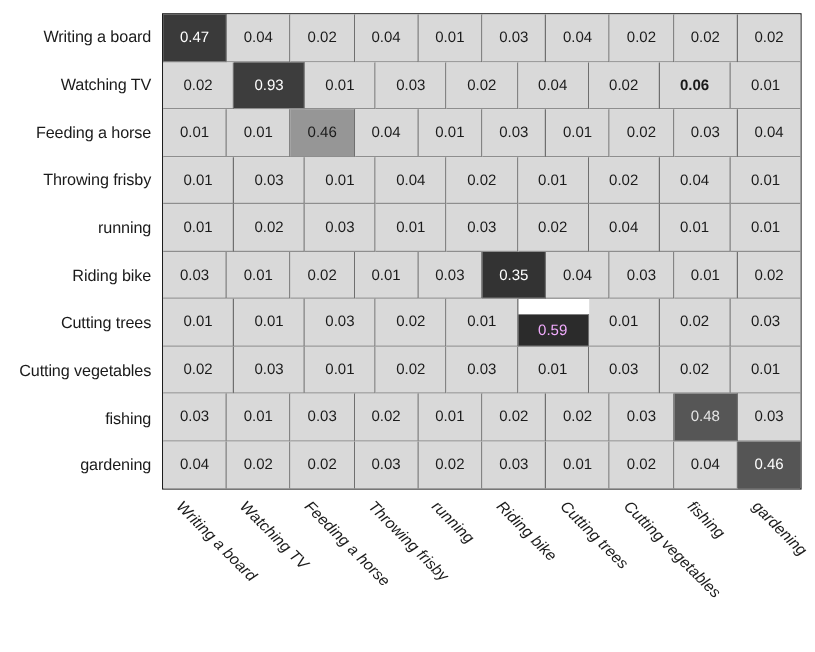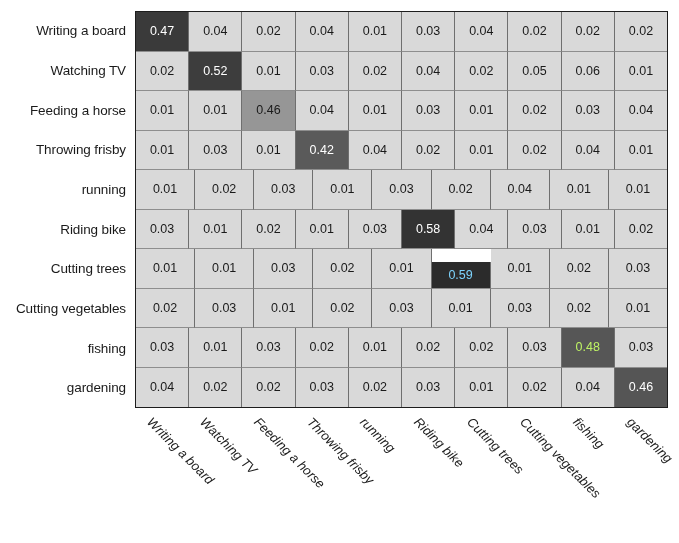--- a/index.html
+++ b/index.html
@@ -134,109 +134,107 @@
         <div class="cell" style="background: rgb(217, 217, 217); color: rgb(26, 26, 26);">0.04</div>
         <div class="cell" style="background: rgb(217, 217, 217); color: rgb(26, 26, 26);">0.01</div>
         <div class="cell" style="background: rgb(217, 217, 217); color: rgb(26, 26, 26);">0.03</div>
         <div class="cell" style="background: rgb(217, 217, 217); color: rgb(26, 26, 26);">0.04</div>
         <div class="cell" style="background: rgb(217, 217, 217); color: rgb(26, 26, 26);">0.02</div>
         <div class="cell" style="background: rgb(217, 217, 217); color: rgb(26, 26, 26);">0.02</div>
         <div class="cell" style="background: rgb(217, 217, 217); color: rgb(26, 26, 26);">0.02</div>
       </div>
       <div class="grid-row">
         <div class="cell" style="background: rgb(217, 217, 217); color: rgb(26, 26, 26);">0.02</div>
-        <div class="cell" style="background: rgb(61, 61, 61); color: rgb(255, 255, 255);">0.52</div>
-        <div class="cell" style="background: rgb(217, 217, 217); color: rgb(26, 26, 26);">0.01</div>
-        <div class="cell" style="background: rgb(217, 217, 217); color: rgb(26, 26, 26);">0.03</div>
-        <div class="cell" style="background: rgb(217, 217, 217); color: rgb(26, 26, 26);">0.02</div>
-        <div class="cell" style="background: rgb(217, 217, 217); color: rgb(26, 26, 26);">0.04</div>
-        <div class="cell" style="background: rgb(217, 217, 217); color: rgb(26, 26, 26);">0.02</div>
-        <div class="cell" style="background: rgb(217, 217, 217); color: rgb(26, 26, 26);">0.05</div>
-        <div class="cell" style="background: rgb(217, 217, 217); color: rgb(26, 26, 26);">0.06</div>
+        <div class="cell" style="background: rgb(61, 61, 61); color: rgb(255, 255, 255);">0.93</div>
+        <div class="cell" style="background: rgb(217, 217, 217); color: rgb(26, 26, 26);">0.01</div>
+        <div class="cell" style="background: rgb(217, 217, 217); color: rgb(26, 26, 26);">0.03</div>
+        <div class="cell" style="background: rgb(217, 217, 217); color: rgb(26, 26, 26);">0.02</div>
+        <div class="cell" style="background: rgb(217, 217, 217); color: rgb(26, 26, 26);">0.04</div>
+        <div class="cell" style="background: rgb(217, 217, 217); color: rgb(26, 26, 26);">0.02</div>
+        <div class="cell" style="background: rgb(217, 217, 217); color: rgb(26, 26, 26); font-weight: bold;">0.06</div>
         <div class="cell" style="background: rgb(217, 217, 217); color: rgb(26, 26, 26);">0.01</div>
       </div>
       <div class="grid-row">
         <div class="cell" style="background: rgb(217, 217, 217); color: rgb(26, 26, 26);">0.01</div>
         <div class="cell" style="background: rgb(217, 217, 217); color: rgb(26, 26, 26);">0.01</div>
         <div class="cell" style="background: rgb(150, 150, 150); color: rgb(26, 26, 26);">0.46</div>
         <div class="cell" style="background: rgb(217, 217, 217); color: rgb(26, 26, 26);">0.04</div>
         <div class="cell" style="background: rgb(217, 217, 217); color: rgb(26, 26, 26);">0.01</div>
         <div class="cell" style="background: rgb(217, 217, 217); color: rgb(26, 26, 26);">0.03</div>
         <div class="cell" style="background: rgb(217, 217, 217); color: rgb(26, 26, 26);">0.01</div>
         <div class="cell" style="background: rgb(217, 217, 217); color: rgb(26, 26, 26);">0.02</div>
         <div class="cell" style="background: rgb(217, 217, 217); color: rgb(26, 26, 26);">0.03</div>
         <div class="cell" style="background: rgb(217, 217, 217); color: rgb(26, 26, 26);">0.04</div>
       </div>
       <div class="grid-row">
         <div class="cell" style="background: rgb(217, 217, 217); color: rgb(26, 26, 26);">0.01</div>
         <div class="cell" style="background: rgb(217, 217, 217); color: rgb(26, 26, 26);">0.03</div>
         <div class="cell" style="background: rgb(217, 217, 217); color: rgb(26, 26, 26);">0.01</div>
-        <div class="cell" style="background: rgb(90, 90, 90); color: rgb(255, 255, 255);">0.42</div>
-        <div class="cell" style="background: rgb(217, 217, 217); color: rgb(26, 26, 26);">0.04</div>
-        <div class="cell" style="background: rgb(217, 217, 217); color: rgb(26, 26, 26);">0.02</div>
-        <div class="cell" style="background: rgb(217, 217, 217); color: rgb(26, 26, 26);">0.01</div>
-        <div class="cell" style="background: rgb(217, 217, 217); color: rgb(26, 26, 26);">0.02</div>
-        <div class="cell" style="background: rgb(217, 217, 217); color: rgb(26, 26, 26);">0.04</div>
-        <div class="cell" style="background: rgb(217, 217, 217); color: rgb(26, 26, 26);">0.01</div>
-      </div>
-      <div class="grid-row">
-        <div class="cell" style="background: rgb(217, 217, 217); color: rgb(26, 26, 26);">0.01</div>
-        <div class="cell" style="background: rgb(217, 217, 217); color: rgb(26, 26, 26);">0.02</div>
-        <div class="cell" style="background: rgb(217, 217, 217); color: rgb(26, 26, 26);">0.03</div>
-        <div class="cell" style="background: rgb(217, 217, 217); color: rgb(26, 26, 26);">0.01</div>
-        <div class="cell" style="background: rgb(217, 217, 217); color: rgb(26, 26, 26);">0.03</div>
-        <div class="cell" style="background: rgb(217, 217, 217); color: rgb(26, 26, 26);">0.02</div>
-        <div class="cell" style="background: rgb(217, 217, 217); color: rgb(26, 26, 26);">0.04</div>
-        <div class="cell" style="background: rgb(217, 217, 217); color: rgb(26, 26, 26);">0.01</div>
-        <div class="cell" style="background: rgb(217, 217, 217); color: rgb(26, 26, 26);">0.01</div>
-      </div>
-      <div class="grid-row">
-        <div class="cell" style="background: rgb(217, 217, 217); color: rgb(26, 26, 26);">0.03</div>
-        <div class="cell" style="background: rgb(217, 217, 217); color: rgb(26, 26, 26);">0.01</div>
-        <div class="cell" style="background: rgb(217, 217, 217); color: rgb(26, 26, 26);">0.02</div>
-        <div class="cell" style="background: rgb(217, 217, 217); color: rgb(26, 26, 26);">0.01</div>
-        <div class="cell" style="background: rgb(217, 217, 217); color: rgb(26, 26, 26);">0.03</div>
-        <div class="cell" style="background: rgb(51, 51, 51); color: rgb(255, 255, 255);">0.58</div>
-        <div class="cell" style="background: rgb(217, 217, 217); color: rgb(26, 26, 26);">0.04</div>
-        <div class="cell" style="background: rgb(217, 217, 217); color: rgb(26, 26, 26);">0.03</div>
-        <div class="cell" style="background: rgb(217, 217, 217); color: rgb(26, 26, 26);">0.01</div>
-        <div class="cell" style="background: rgb(217, 217, 217); color: rgb(26, 26, 26);">0.02</div>
-      </div>
-      <div class="grid-row">
-        <div class="cell" style="background: rgb(217, 217, 217); color: rgb(26, 26, 26);">0.01</div>
-        <div class="cell" style="background: rgb(217, 217, 217); color: rgb(26, 26, 26);">0.01</div>
-        <div class="cell" style="background: rgb(217, 217, 217); color: rgb(26, 26, 26);">0.03</div>
-        <div class="cell" style="background: rgb(217, 217, 217); color: rgb(26, 26, 26);">0.02</div>
-        <div class="cell" style="background: rgb(217, 217, 217); color: rgb(26, 26, 26);">0.01</div>
-        <div class="cell" style="background: rgb(43, 43, 43); color: #7dd3fc; margin-top: 13px;">0.59</div>
-        <div class="cell" style="background: rgb(217, 217, 217); color: rgb(26, 26, 26);">0.01</div>
-        <div class="cell" style="background: rgb(217, 217, 217); color: rgb(26, 26, 26);">0.02</div>
-        <div class="cell" style="background: rgb(217, 217, 217); color: rgb(26, 26, 26);">0.03</div>
-      </div>
-      <div class="grid-row">
-        <div class="cell" style="background: rgb(217, 217, 217); color: rgb(26, 26, 26);">0.02</div>
-        <div class="cell" style="background: rgb(217, 217, 217); color: rgb(26, 26, 26);">0.03</div>
-        <div class="cell" style="background: rgb(217, 217, 217); color: rgb(26, 26, 26);">0.01</div>
-        <div class="cell" style="background: rgb(217, 217, 217); color: rgb(26, 26, 26);">0.02</div>
-        <div class="cell" style="background: rgb(217, 217, 217); color: rgb(26, 26, 26);">0.03</div>
-        <div class="cell" style="background: rgb(217, 217, 217); color: rgb(26, 26, 26);">0.01</div>
-        <div class="cell" style="background: rgb(217, 217, 217); color: rgb(26, 26, 26);">0.03</div>
-        <div class="cell" style="background: rgb(217, 217, 217); color: rgb(26, 26, 26);">0.02</div>
-        <div class="cell" style="background: rgb(217, 217, 217); color: rgb(26, 26, 26);">0.01</div>
-      </div>
-      <div class="grid-row">
-        <div class="cell" style="background: rgb(217, 217, 217); color: rgb(26, 26, 26);">0.03</div>
-        <div class="cell" style="background: rgb(217, 217, 217); color: rgb(26, 26, 26);">0.01</div>
-        <div class="cell" style="background: rgb(217, 217, 217); color: rgb(26, 26, 26);">0.03</div>
-        <div class="cell" style="background: rgb(217, 217, 217); color: rgb(26, 26, 26);">0.02</div>
-        <div class="cell" style="background: rgb(217, 217, 217); color: rgb(26, 26, 26);">0.01</div>
-        <div class="cell" style="background: rgb(217, 217, 217); color: rgb(26, 26, 26);">0.02</div>
-        <div class="cell" style="background: rgb(217, 217, 217); color: rgb(26, 26, 26);">0.02</div>
-        <div class="cell" style="background: rgb(217, 217, 217); color: rgb(26, 26, 26);">0.03</div>
-        <div class="cell" style="background: rgb(86, 86, 86); color: #bef264;">0.48</div>
+        <div class="cell" style="background: rgb(217, 217, 217); color: rgb(26, 26, 26);">0.04</div>
+        <div class="cell" style="background: rgb(217, 217, 217); color: rgb(26, 26, 26);">0.02</div>
+        <div class="cell" style="background: rgb(217, 217, 217); color: rgb(26, 26, 26);">0.01</div>
+        <div class="cell" style="background: rgb(217, 217, 217); color: rgb(26, 26, 26);">0.02</div>
+        <div class="cell" style="background: rgb(217, 217, 217); color: rgb(26, 26, 26);">0.04</div>
+        <div class="cell" style="background: rgb(217, 217, 217); color: rgb(26, 26, 26);">0.01</div>
+      </div>
+      <div class="grid-row">
+        <div class="cell" style="background: rgb(217, 217, 217); color: rgb(26, 26, 26);">0.01</div>
+        <div class="cell" style="background: rgb(217, 217, 217); color: rgb(26, 26, 26);">0.02</div>
+        <div class="cell" style="background: rgb(217, 217, 217); color: rgb(26, 26, 26);">0.03</div>
+        <div class="cell" style="background: rgb(217, 217, 217); color: rgb(26, 26, 26);">0.01</div>
+        <div class="cell" style="background: rgb(217, 217, 217); color: rgb(26, 26, 26);">0.03</div>
+        <div class="cell" style="background: rgb(217, 217, 217); color: rgb(26, 26, 26);">0.02</div>
+        <div class="cell" style="background: rgb(217, 217, 217); color: rgb(26, 26, 26);">0.04</div>
+        <div class="cell" style="background: rgb(217, 217, 217); color: rgb(26, 26, 26);">0.01</div>
+        <div class="cell" style="background: rgb(217, 217, 217); color: rgb(26, 26, 26);">0.01</div>
+      </div>
+      <div class="grid-row">
+        <div class="cell" style="background: rgb(217, 217, 217); color: rgb(26, 26, 26);">0.03</div>
+        <div class="cell" style="background: rgb(217, 217, 217); color: rgb(26, 26, 26);">0.01</div>
+        <div class="cell" style="background: rgb(217, 217, 217); color: rgb(26, 26, 26);">0.02</div>
+        <div class="cell" style="background: rgb(217, 217, 217); color: rgb(26, 26, 26);">0.01</div>
+        <div class="cell" style="background: rgb(217, 217, 217); color: rgb(26, 26, 26);">0.03</div>
+        <div class="cell" style="background: rgb(51, 51, 51); color: rgb(255, 255, 255);">0.35</div>
+        <div class="cell" style="background: rgb(217, 217, 217); color: rgb(26, 26, 26);">0.04</div>
+        <div class="cell" style="background: rgb(217, 217, 217); color: rgb(26, 26, 26);">0.03</div>
+        <div class="cell" style="background: rgb(217, 217, 217); color: rgb(26, 26, 26);">0.01</div>
+        <div class="cell" style="background: rgb(217, 217, 217); color: rgb(26, 26, 26);">0.02</div>
+      </div>
+      <div class="grid-row">
+        <div class="cell" style="background: rgb(217, 217, 217); color: rgb(26, 26, 26);">0.01</div>
+        <div class="cell" style="background: rgb(217, 217, 217); color: rgb(26, 26, 26);">0.01</div>
+        <div class="cell" style="background: rgb(217, 217, 217); color: rgb(26, 26, 26);">0.03</div>
+        <div class="cell" style="background: rgb(217, 217, 217); color: rgb(26, 26, 26);">0.02</div>
+        <div class="cell" style="background: rgb(217, 217, 217); color: rgb(26, 26, 26);">0.01</div>
+        <div class="cell" style="background: rgb(43, 43, 43); color: #f0abfc; margin-top: 13px;">0.59</div>
+        <div class="cell" style="background: rgb(217, 217, 217); color: rgb(26, 26, 26);">0.01</div>
+        <div class="cell" style="background: rgb(217, 217, 217); color: rgb(26, 26, 26);">0.02</div>
+        <div class="cell" style="background: rgb(217, 217, 217); color: rgb(26, 26, 26);">0.03</div>
+      </div>
+      <div class="grid-row">
+        <div class="cell" style="background: rgb(217, 217, 217); color: rgb(26, 26, 26);">0.02</div>
+        <div class="cell" style="background: rgb(217, 217, 217); color: rgb(26, 26, 26);">0.03</div>
+        <div class="cell" style="background: rgb(217, 217, 217); color: rgb(26, 26, 26);">0.01</div>
+        <div class="cell" style="background: rgb(217, 217, 217); color: rgb(26, 26, 26);">0.02</div>
+        <div class="cell" style="background: rgb(217, 217, 217); color: rgb(26, 26, 26);">0.03</div>
+        <div class="cell" style="background: rgb(217, 217, 217); color: rgb(26, 26, 26);">0.01</div>
+        <div class="cell" style="background: rgb(217, 217, 217); color: rgb(26, 26, 26);">0.03</div>
+        <div class="cell" style="background: rgb(217, 217, 217); color: rgb(26, 26, 26);">0.02</div>
+        <div class="cell" style="background: rgb(217, 217, 217); color: rgb(26, 26, 26);">0.01</div>
+      </div>
+      <div class="grid-row">
+        <div class="cell" style="background: rgb(217, 217, 217); color: rgb(26, 26, 26);">0.03</div>
+        <div class="cell" style="background: rgb(217, 217, 217); color: rgb(26, 26, 26);">0.01</div>
+        <div class="cell" style="background: rgb(217, 217, 217); color: rgb(26, 26, 26);">0.03</div>
+        <div class="cell" style="background: rgb(217, 217, 217); color: rgb(26, 26, 26);">0.02</div>
+        <div class="cell" style="background: rgb(217, 217, 217); color: rgb(26, 26, 26);">0.01</div>
+        <div class="cell" style="background: rgb(217, 217, 217); color: rgb(26, 26, 26);">0.02</div>
+        <div class="cell" style="background: rgb(217, 217, 217); color: rgb(26, 26, 26);">0.02</div>
+        <div class="cell" style="background: rgb(217, 217, 217); color: rgb(26, 26, 26);">0.03</div>
+        <div class="cell" style="background: rgb(86, 86, 86); color: #e5e5e5;">0.48</div>
         <div class="cell" style="background: rgb(217, 217, 217); color: rgb(26, 26, 26);">0.03</div>
       </div>
       <div class="grid-row">
         <div class="cell" style="background: rgb(217, 217, 217); color: rgb(26, 26, 26);">0.04</div>
         <div class="cell" style="background: rgb(217, 217, 217); color: rgb(26, 26, 26);">0.02</div>
         <div class="cell" style="background: rgb(217, 217, 217); color: rgb(26, 26, 26);">0.02</div>
         <div class="cell" style="background: rgb(217, 217, 217); color: rgb(26, 26, 26);">0.03</div>
         <div class="cell" style="background: rgb(217, 217, 217); color: rgb(26, 26, 26);">0.02</div>
         <div class="cell" style="background: rgb(217, 217, 217); color: rgb(26, 26, 26);">0.03</div>
         <div class="cell" style="background: rgb(217, 217, 217); color: rgb(26, 26, 26);">0.01</div>

